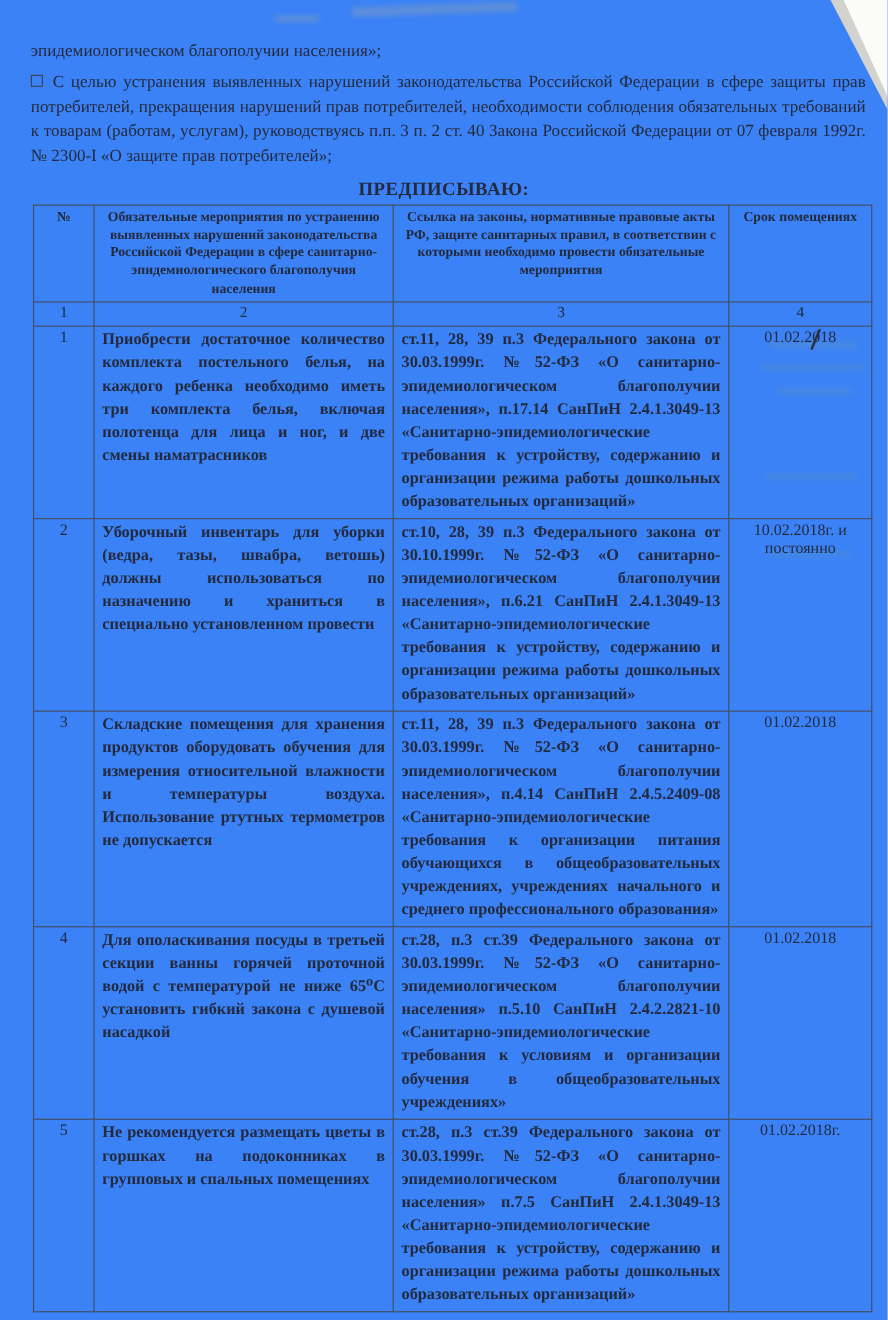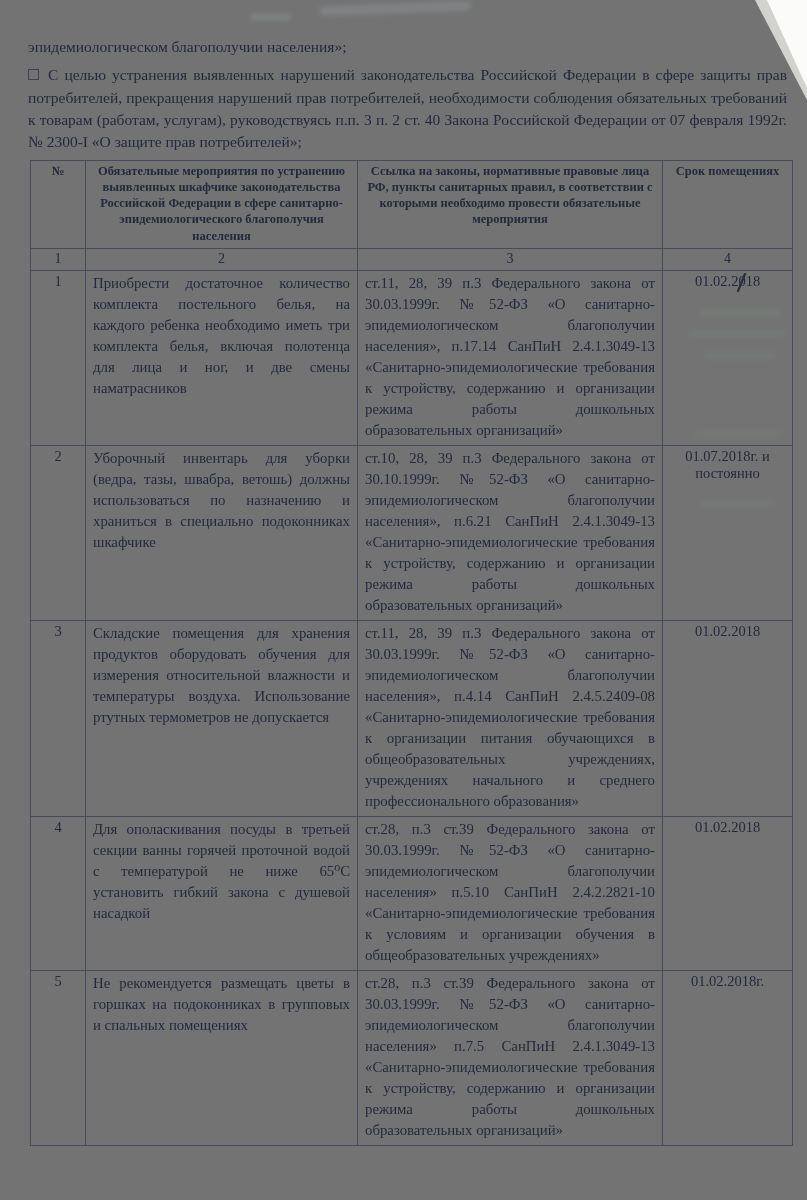--- a/index.html
+++ b/index.html
@@ -1,20 +1,20 @@
 <!DOCTYPE html>
 <html lang="ru"><head>
 <meta charset="utf-8">
 <style>
   html,body{margin:0;padding:0;background:#e9e9e7;}
   .page{
     position:relative;
     width:807px;height:1200px;
     margin:0 auto;
-    background:#737373;
+    background:#3b82f6;
     overflow:hidden;
     font-family:"Liberation Serif","DejaVu Serif",serif;
     color:#232a3d;
   }
   
   .fold-corner{
     position:absolute;top:0;right:0;width:0;height:0;
     border-top:100px solid #d2d2cf;
     border-left:52px solid transparent;
     filter:blur(0.5px);
@@ -58,21 +58,21 @@
   }
   th.hdr{
     font-size:12.5px;font-weight:bold;line-height:1.3;
     text-align:center;padding:3px 6px;
   }
   td.colnum{
     text-align:center;font-size:14px;padding:0 4px 1px 4px;line-height:1.1;
   }
   td.num{text-align:center;font-size:14.5px;}
   td.measure,td.reference{
-    font-size:14.8px;line-height:1.42;text-align:justify;
+    font-size:14.8px;line-height:1.42;text-align:justify;font-weight:bold;
   }
   td.deadline{
     font-size:14.5px;text-align:center;position:relative;
   }
   .pen-mark{position:absolute;top:2px;left:50%;margin-left:6px;pointer-events:none;}
 </style>
 </head>
 <body>
 
 <div class="page">
@@ -85,33 +85,34 @@
   <div class="smudge green" style="left:690px;top:330px;width:95px;height:7px;opacity:.15;"></div>
   <div class="smudge green" style="left:705px;top:352px;width:70px;height:7px;opacity:.15;"></div>
   <div class="smudge green" style="left:695px;top:430px;width:85px;height:7px;opacity:.13;"></div>
   <div class="smudge green" style="left:700px;top:500px;width:75px;height:7px;opacity:.12;"></div>
 
   <div class="intro">
     <p><span>эпидемиологическом благополучии населения»;</span></p>
     <p><span class="box"></span><span>С целью устранения выявленных нарушений законодательства Российской Федерации в сфере защиты прав потребителей, прекращения нарушений прав потребителей, необходимости соблюдения обязательных требований к товарам (работам, услугам), руководствуясь п.п. 3 п. 2 ст. 40 Закона Российской Федерации от 07 февраля 1992г. № 2300-I «О защите прав потребителей»;</span></p>
   </div>
 
+  <div class="doc-title">ПРЕДПИСЫВАЮ:</div>
 
   <table class="presc">
     <colgroup>
       <col style="width:55px">
         <col style="width:272px">
         <col style="width:305px">
         <col style="width:130px">
     </colgroup>
     <thead>
       <tr style="height:58px;">
         <th class="hdr">№</th>
-        <th class="hdr">Обязательные мероприятия по устранению выявленных шкафчике законодательства Российской Федерации в сфере санитарно-эпидемиологического благополучия населения</th>
-        <th class="hdr">Ссылка на законы, нормативные правовые лица РФ, пункты санитарных правил, в соответствии с которыми необходимо провести обязательные мероприятия</th>
+        <th class="hdr">Обязательные мероприятия по устранению выявленных нарушений законодательства Российской Федерации в сфере санитарно-эпидемиологического благополучия населения</th>
+        <th class="hdr">Ссылка на законы, нормативные правовые акты РФ, защите санитарных правил, в соответствии с которыми необходимо провести обязательные мероприятия</th>
         <th class="hdr">Срок помещениях</th>
       </tr>
       <tr style="height:18px;">
         <td class="colnum">1</td>
         <td class="colnum">2</td>
         <td class="colnum">3</td>
         <td class="colnum">4</td>
       </tr>
     </thead>
     <tbody>
@@ -121,23 +122,23 @@
         <td class="reference">ст.11, 28, 39 п.3 Федерального закона от 30.03.1999г. №52-ФЗ «О санитарно-эпидемиологическом благополучии населения», п.17.14 СанПиН 2.4.1.3049-13 «Санитарно-эпидемиологические требования к устройству, содержанию и организации режима работы дошкольных образовательных организаций»</td>
         <td class="deadline">
           <span>01.02.2018</span>
           <svg class="pen-mark" width="16" height="20" viewBox="0 0 16 20">
               <path d="M11 1 L4 18" stroke="#2a2f3f" stroke-width="2.2" fill="none" stroke-linecap="round"></path>
             </svg>
         </td>
       </tr>
       <tr style="height:150px;">
         <td class="num">2</td>
-        <td class="measure">Уборочный инвентарь для уборки (ведра, тазы, швабра, ветошь) должны использоваться по назначению и храниться в специально подоконниках шкафчике</td>
+        <td class="measure">Уборочный инвентарь для уборки (ведра, тазы, швабра, ветошь) должны использоваться по назначению и храниться в специально установленном провести</td>
         <td class="reference">ст.10, 28, 39 п.3 Федерального закона от 30.10.1999г. №52-ФЗ «О санитарно-эпидемиологическом благополучии населения», п.6.21 СанПиН 2.4.1.3049-13 «Санитарно-эпидемиологические требования к устройству, содержанию и организации режима работы дошкольных образовательных организаций»</td>
-        <td class="deadline">01.07.2018г. и постоянно</td>
+        <td class="deadline">10.02.2018г. и постоянно</td>
       </tr>
       <tr style="height:163px;">
         <td class="num">3</td>
         <td class="measure">Складские помещения для хранения продуктов оборудовать обучения для измерения относительной влажности и температуры воздуха. Использование ртутных термометров не допускается</td>
         <td class="reference">ст.11, 28, 39 п.3 Федерального закона от 30.03.1999г. №52-ФЗ «О санитарно-эпидемиологическом благополучии населения», п.4.14 СанПиН 2.4.5.2409-08 «Санитарно-эпидемиологические требования к организации питания обучающихся в общеобразовательных учреждениях, учреждениях начального и среднего профессионального образования»</td>
         <td class="deadline">01.02.2018</td>
       </tr>
       <tr style="height:147px;">
         <td class="num">4</td>
         <td class="measure">Для ополаскивания посуды в третьей секции ванны горячей проточной водой с температурой не ниже 65⁰С установить гибкий закона с душевой насадкой</td>

